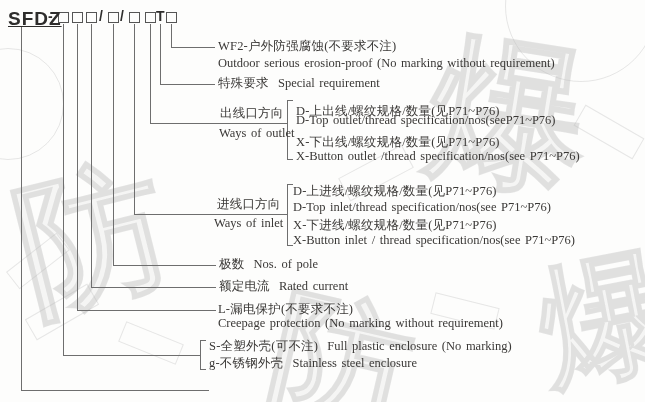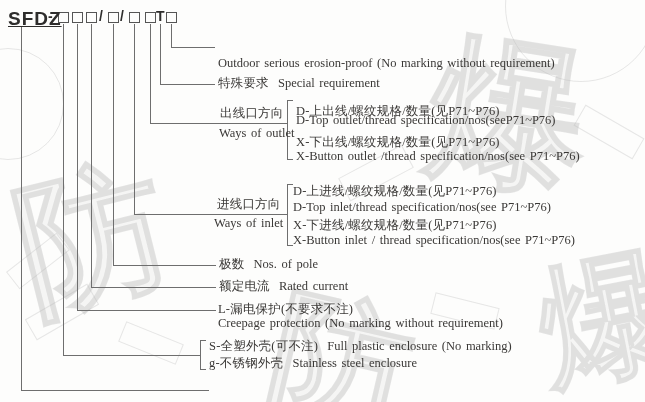--- a/index.html
+++ b/index.html
@@ -83,20 +83,21 @@
   <div class="hline" style="left:113px;top:265px;width:103px;"></div>
   <div class="hline" style="left:91px;top:287px;width:125px;"></div>
   <div class="hline" style="left:77px;top:310px;width:139px;"></div>
   <div class="hline" style="left:63px;top:355px;width:137px;"></div>
   <div class="hline" style="left:21px;top:390px;width:188px;"></div>
 
   <div class="bracket" style="left:287px;top:100px;height:58px;"></div>
   <div class="bracket" style="left:287px;top:184px;height:60px;"></div>
   <div class="bracket" style="left:200px;top:340px;height:28px;"></div>
 
+  <div class="lbl zh" style="left:218px;top:40px;">WF2-户外防强腐蚀(不要求不注)</div>
   <div class="lbl" style="left:218px;top:77px;">
     <span class="zh">特殊要求</span>
     <span class="en gap">Special requirement</span>
   </div>
 
   <div class="lbl en" style="left:218px;top:57px;">Outdoor serious erosion-proof (No marking without requirement)</div>
 
   <div class="lbl zh" style="left:220px;top:107px;">出线口方向</div>
   <div class="lbl en" style="left:219px;top:127px;">Ways of outlet</div>
   <div class="lbl zh" style="left:296px;top:105px;">D-上出线/螺纹规格/数量(见P71~P76)</div>

